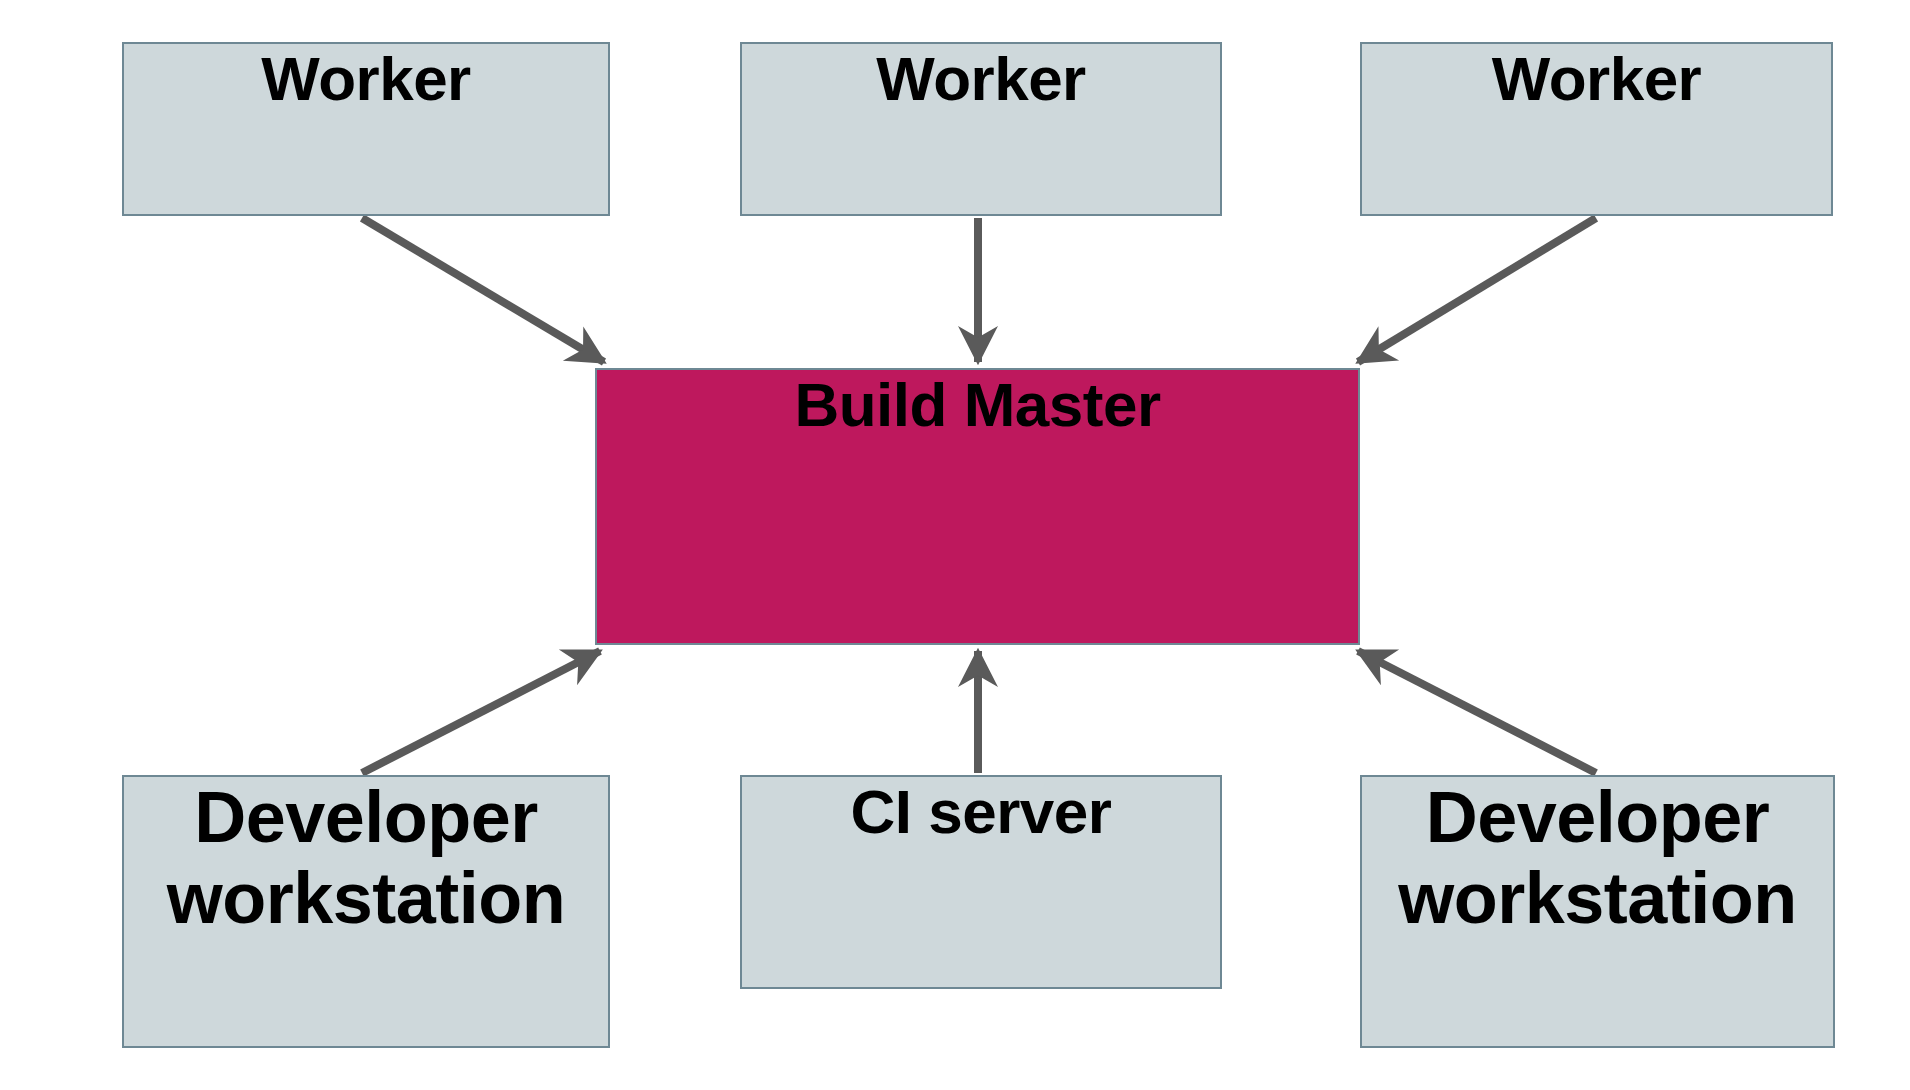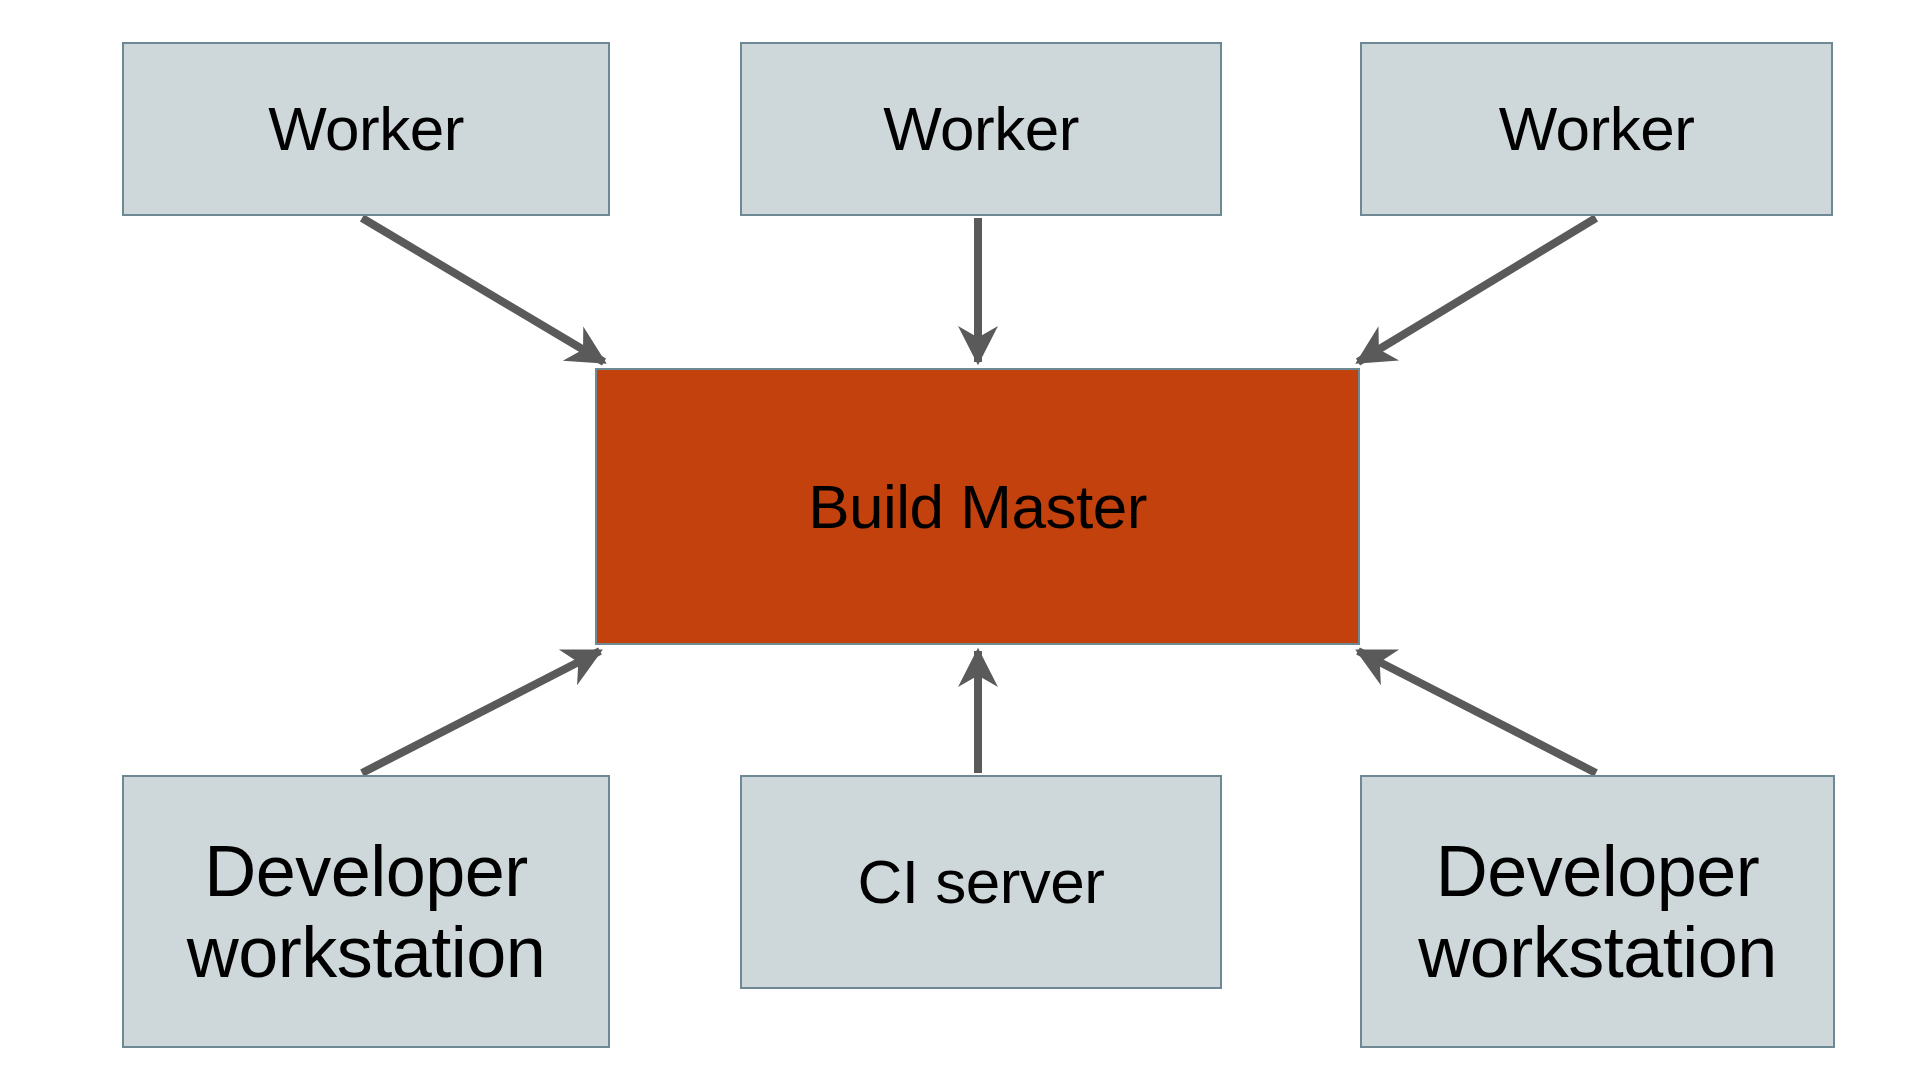--- a/index.html
+++ b/index.html
@@ -25,26 +25,25 @@
     width: 1910px;
     height: 1090px;
     pointer-events: none;
   }
   .node {
     position: absolute;
     box-sizing: border-box;
     background: #ced8db;
     border: 2px solid #6e8894;
     display: flex;
-    align-items: center;
     justify-content: center;
     text-align: center;
     color: #000000;
     font-family: "Liberation Sans", sans-serif;
-    font-weight: 400;
+    font-weight: 700;
     line-height: 1.12;
     letter-spacing: -0.5px;
   }
   .node-label {
     display: block;
     white-space: pre-line;
     padding: 0 6px;
   }
   .n-worker      { font-size: 62px; }
   .n-master      { font-size: 62px; }
@@ -75,21 +74,21 @@
   <div id="node-layer">
       <div class="node n-worker" style="left: 122px; top: 42px; width: 488px; height: 174px; background: rgb(206, 216, 219); border-color: rgb(110, 136, 148); color: rgb(0, 0, 0);">
         <span class="node-label">Worker</span>
       </div>
       <div class="node n-worker" style="left: 740px; top: 42px; width: 482px; height: 174px; background: rgb(206, 216, 219); border-color: rgb(110, 136, 148); color: rgb(0, 0, 0);">
         <span class="node-label">Worker</span>
       </div>
       <div class="node n-worker" style="left: 1360px; top: 42px; width: 473px; height: 174px; background: rgb(206, 216, 219); border-color: rgb(110, 136, 148); color: rgb(0, 0, 0);">
         <span class="node-label">Worker</span>
       </div>
-      <div class="node n-master" style="left: 595px; top: 368px; width: 765px; height: 277px; background: #c2410c; border-color: rgb(110, 136, 148); color: rgb(0, 0, 0);">
+      <div class="node n-master" style="left: 595px; top: 368px; width: 765px; height: 277px; background: #be185d; border-color: rgb(110, 136, 148); color: rgb(0, 0, 0);">
         <span class="node-label">Build Master</span>
       </div>
       <div class="node n-dev" style="left: 122px; top: 775px; width: 488px; height: 273px; background: rgb(206, 216, 219); border-color: rgb(110, 136, 148); color: rgb(0, 0, 0);">
         <span class="node-label">Developer
 workstation</span>
       </div>
       <div class="node n-ci" style="left: 740px; top: 775px; width: 482px; height: 214px; background: rgb(206, 216, 219); border-color: rgb(110, 136, 148); color: rgb(0, 0, 0);">
         <span class="node-label">CI server</span>
       </div>
       <div class="node n-dev" style="left: 1360px; top: 775px; width: 475px; height: 273px; background: rgb(206, 216, 219); border-color: rgb(110, 136, 148); color: rgb(0, 0, 0);">

